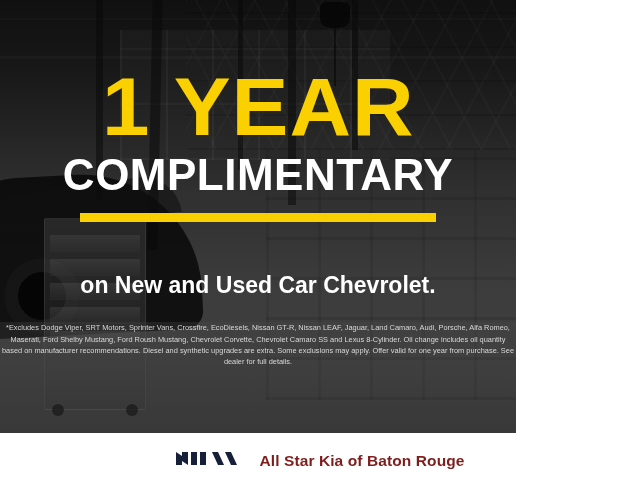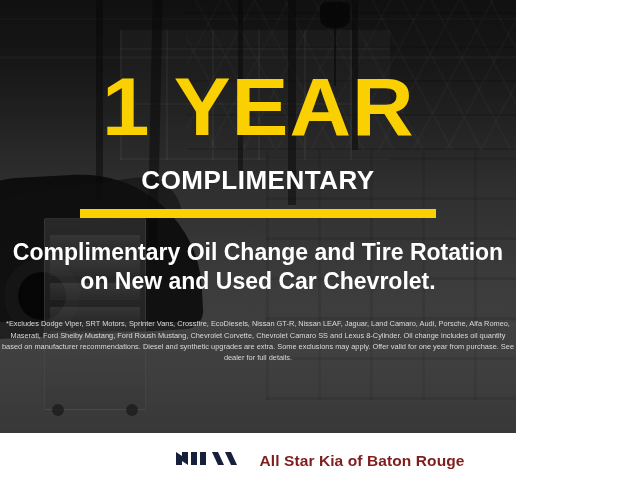--- a/index.html
+++ b/index.html
@@ -176,22 +176,22 @@
   .headline-sub1,
   .headline-sub2 {
     margin: 0;
     color: #ffffff;
     font-weight: 700;
     text-align: center;
     line-height: 1.0;
     letter-spacing: .5px;
   }
   .headline-sub1 {
-    margin-top: 24px;
-    font-size: 26px;
+    margin-top: 10px;
+    font-size: 44px;
   }
   .headline-sub2 {
     margin-top: 4px;
     font-size: 38px;
   }
 
   .rule {
     width: 356px;
     height: 9px;
     background: #fad000;
@@ -278,21 +278,21 @@
   <div class="content">
 
     <h1 class="headline-year">1 YEAR</h1>
 
     <h2 class="headline-sub1">COMPLIMENTARY</h2>
 
 
     <div class="rule"></div>
 
     <p class="offer">
-      <span>Complimentary Oil Change and Tire Rotation</span><br>
+      <br>
       <span>on New and Used Car Chevrolet.</span>
     </p>
 
     <p class="disclaimer">
       <span>*Excludes Dodge Viper, SRT Motors, Sprinter Vans, Crossfire, EcoDiesels, Nissan GT-R, Nissan LEAF, Jaguar, Land Camaro, Audi, Porsche, Alfa Romeo, Maserati, Ford Shelby</span>
       <span>Mustang, Ford Roush Mustang, Chevrolet Corvette, Chevrolet Camaro SS and Lexus 8-Cylinder. Oil change includes oil quantity based on manufacturer recommendations.</span>
       <span>Diesel and synthetic upgrades are extra. Some exclusions may apply. Offer valid for one year from purchase. See dealer for full details.</span>
     </p>
   </div>
 

